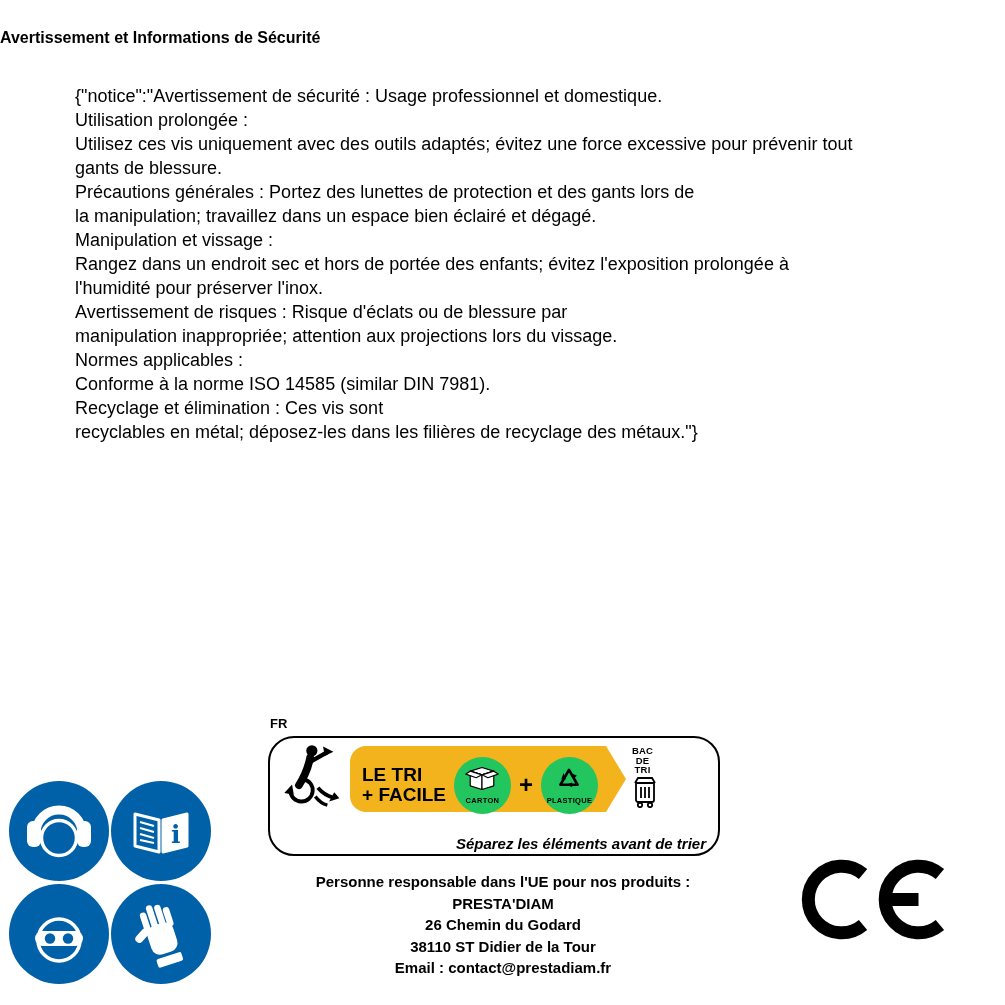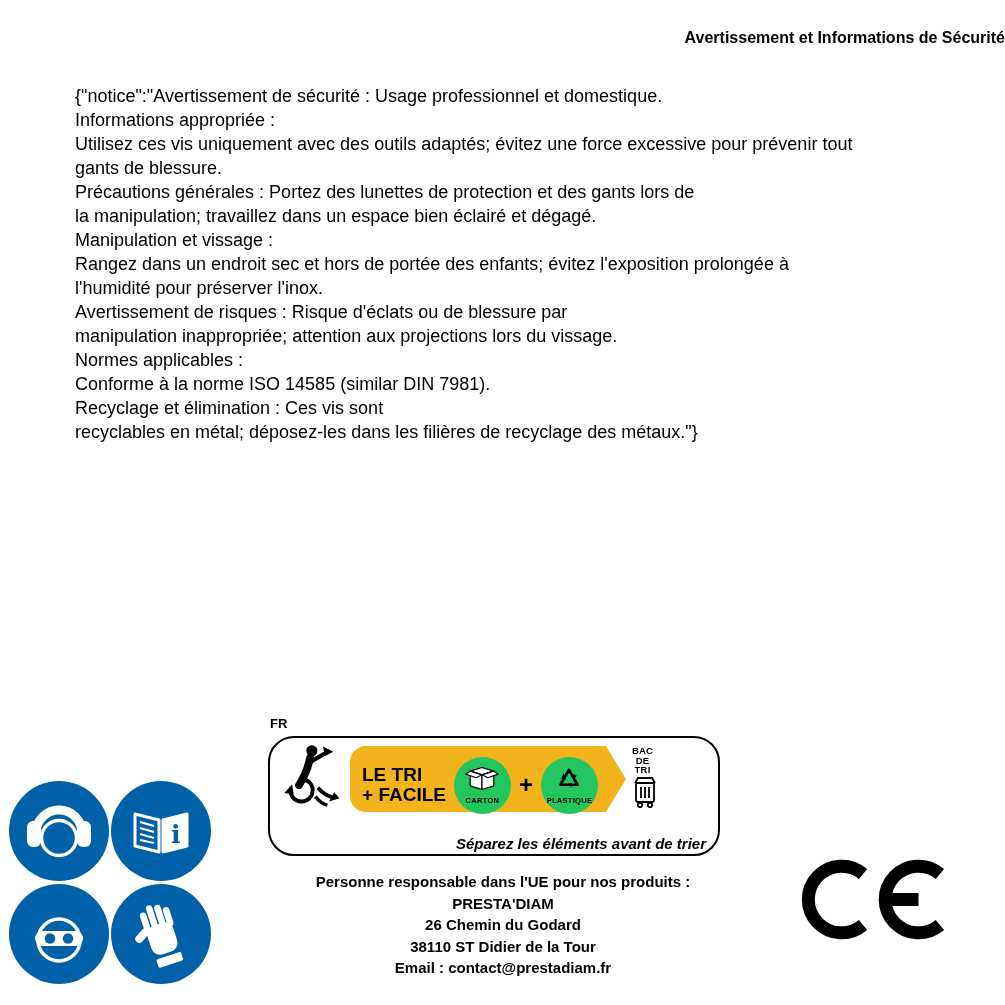--- a/index.html
+++ b/index.html
@@ -3,21 +3,21 @@
 <meta charset="utf-8">
 <style>
   * { margin:0; padding:0; box-sizing:border-box; }
   html,body { background:#fff; }
   body {
     width:1005px; height:1005px; position:relative; overflow:hidden;
     font-family:"Liberation Sans", sans-serif; color:#000;
   }
   .page-title {
     position:absolute; top:29px; left:0; width:100%;
-    text-align:right; font-weight:bold; font-size:16px;
+    text-align:left; font-weight:bold; font-size:16px;
   }
   .notice-block {
     position:absolute; left:75px; top:84px; width:880px;
     font-size:18px;
   }
   .notice-line { line-height:24px; white-space:nowrap; }
 
   
   .safety-grid {
     position:absolute; left:9px; top:781px;
@@ -69,21 +69,21 @@
   .ce-wrap { position:absolute; left:800px; top:853px; }
   .sr-only { position:absolute; width:1px; height:1px; overflow:hidden; clip:rect(0 0 0 0); }
 </style>
 </head>
 <body>
 
 <div class="page-title">Avertissement et Informations de Sécurité</div>
 
 <div class="notice-block">
     <div class="notice-line">{"notice":"Avertissement de sécurité : Usage professionnel et domestique.</div>
-    <div class="notice-line">Informations appropriée :</div>
+    <div class="notice-line">Utilisation prolongée :</div>
     <div class="notice-line">Utilisez ces vis uniquement avec des outils adaptés; évitez une force excessive pour prévenir tout</div>
     <div class="notice-line">gants de blessure.</div>
     <div class="notice-line">Précautions générales : Portez des lunettes de protection et des gants lors de</div>
     <div class="notice-line">la manipulation; travaillez dans un espace bien éclairé et dégagé.</div>
     <div class="notice-line">Manipulation et vissage :</div>
     <div class="notice-line">Rangez dans un endroit sec et hors de portée des enfants; évitez l'exposition prolongée à</div>
     <div class="notice-line">l'humidité pour préserver l'inox.</div>
     <div class="notice-line">Avertissement de risques : Risque d'éclats ou de blessure par</div>
     <div class="notice-line">manipulation inappropriée; attention aux projections lors du vissage.</div>
     <div class="notice-line">Normes applicables :</div>

